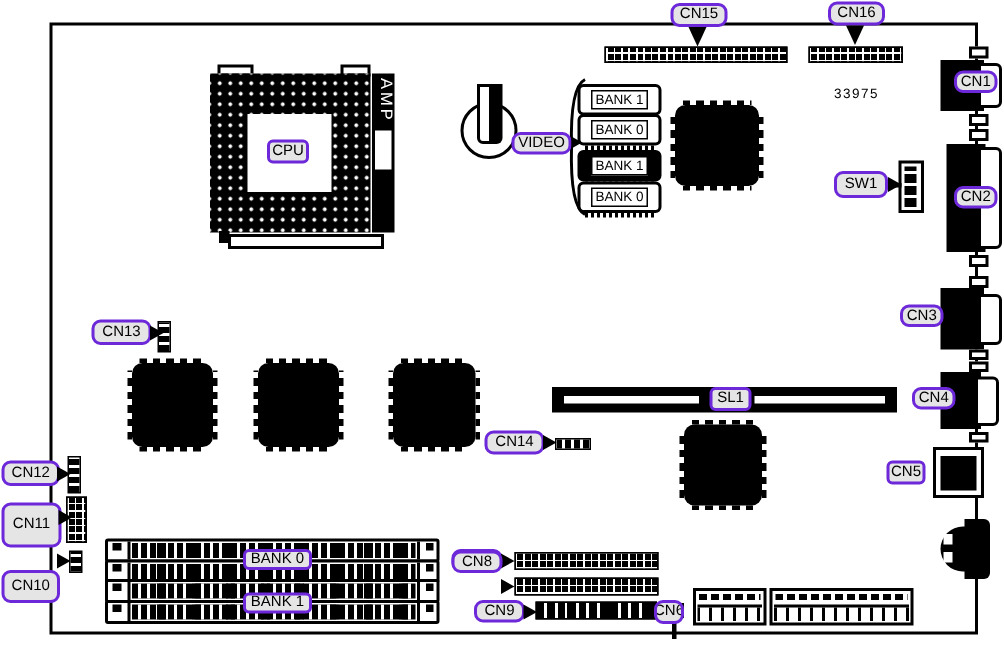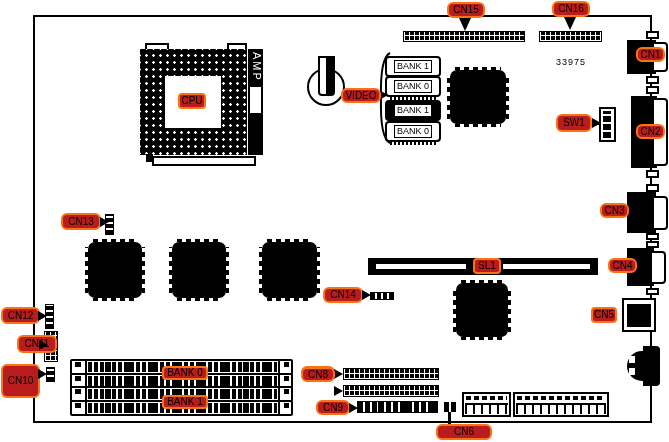--- a/index.html
+++ b/index.html
@@ -4,21 +4,21 @@
 <style>
   html,body{margin:0;padding:0;background:#fff}
   #stage{position:relative;width:669px;height:442px;background:#fff;overflow:hidden;
          font-family:"Liberation Sans",sans-serif;color:#000}
   .c{position:absolute;box-sizing:border-box}
   .blk{background:#000}
   .wht{background:#fff;border:2px solid #000}
   
   #board{left:33px;top:15px;width:619px;height:408px;border:2px solid #000;background:#fff}
   
-  .lbl{position:absolute;box-sizing:border-box;z-index:6;background:#b91c1c;border:2px solid #f97316;
+  .lbl{position:absolute;box-sizing:border-box;z-index:6;background:#e5e5e5;border:2px solid #6d28d9;
        border-radius:6px;font-size:10px;line-height:1;display:flex;align-items:center;
        justify-content:center;white-space:nowrap;overflow:hidden}
   
   .wr{position:absolute;z-index:6;width:0;height:0;border-top:5px solid transparent;
       border-bottom:5px solid transparent;border-left:9px solid #000}
   .wd{position:absolute;z-index:6;width:0;height:0;border-left:6px solid transparent;
       border-right:6px solid transparent;border-top:13px solid #000}
   
   .xhatch{background-color:#000;border:1px solid #000;background-image:
       repeating-linear-gradient(90deg,#fff 0 1px,transparent 1px 5px),
@@ -207,25 +207,25 @@
   <div class="lbl" style="left:473px;top:258px;width:28px;height:16px;border-radius:4px">SL1</div>
 
   <div class="lbl" style="left:323px;top:287px;width:40px;height:16px">CN14</div>
   <div class="wr" style="left:362px;top:290px"></div>
   <div class="c vstripe" style="left:370px;top:292px;width:24px;height:8px;z-index:3"></div>
 
   <div class="lbl" style="left:1px;top:307px;width:39px;height:17px">CN12</div>
   <div class="wr" style="left:38px;top:311px"></div>
   <div class="c hstripe" style="left:45px;top:304px;width:9px;height:25px;z-index:3"></div>
 
-  <div class="lbl" style="left:17px;top:335px;width:40px;height:18px">CN11</div>
+  <div class="lbl" style="left:1px;top:335px;width:40px;height:30px">CN11</div>
   <div class="wr" style="left:39px;top:340px"></div>
   <div class="c xhatch" style="left:44px;top:331px;width:14px;height:31px;z-index:3"></div>
 
-  <div class="lbl" style="left:1px;top:364px;width:39px;height:34px">CN10</div>
+  <div class="lbl" style="left:1px;top:380px;width:39px;height:22px">CN10</div>
   <div class="wr" style="left:38px;top:369px"></div>
   <div class="c hstripe" style="left:46px;top:367px;width:9px;height:15px;z-index:3"></div>
 
   <div class="simm" style="top:359px">
       <span class="lclip">
         <b></b>
       </span>
       <span class="bar"></span>
       <span class="rclip">
         <b></b>
@@ -268,21 +268,21 @@
   <div class="lbl" style="left:301px;top:367px;width:34px;height:15px">CN8</div>
   <div class="wr" style="left:334px;top:386px"></div>
   <div class="c xhatch" style="left:343px;top:385px;width:96px;height:12px;z-index:3"></div>
 
   <div class="lbl" style="left:316px;top:400px;width:34px;height:15px">CN9</div>
   <div class="wr" style="left:349px;top:403px"></div>
   <div class="c cardedge" style="left:357px;top:401px;width:81px;height:12px;z-index:3"></div>
 
   <div class="c" style="left:444px;top:402px;width:13px;height:10px;z-index:3;background:repeating-linear-gradient(90deg,#000 0 5px,#fff 5px 7px)"></div>
   <div class="line" style="left:448px;top:412px;width:3px;height:14px"></div>
-  <div class="lbl" style="left:436px;top:424px;width:56px;height:16px">CN6</div>
+  <div class="lbl" style="left:436px;top:400px;width:20px;height:16px">CN6</div>
 
   <div class="tblock" style="left:462px;top:392px;width:45px;height:21px">
       <i class="tb-dash"></i>
       <i class="tb-teeth"></i>
     </div>
   <div class="tblock" style="left:513px;top:392px;width:92px;height:21px">
       <i class="tb-dash"></i>
       <i class="tb-teeth"></i>
     </div>
 

